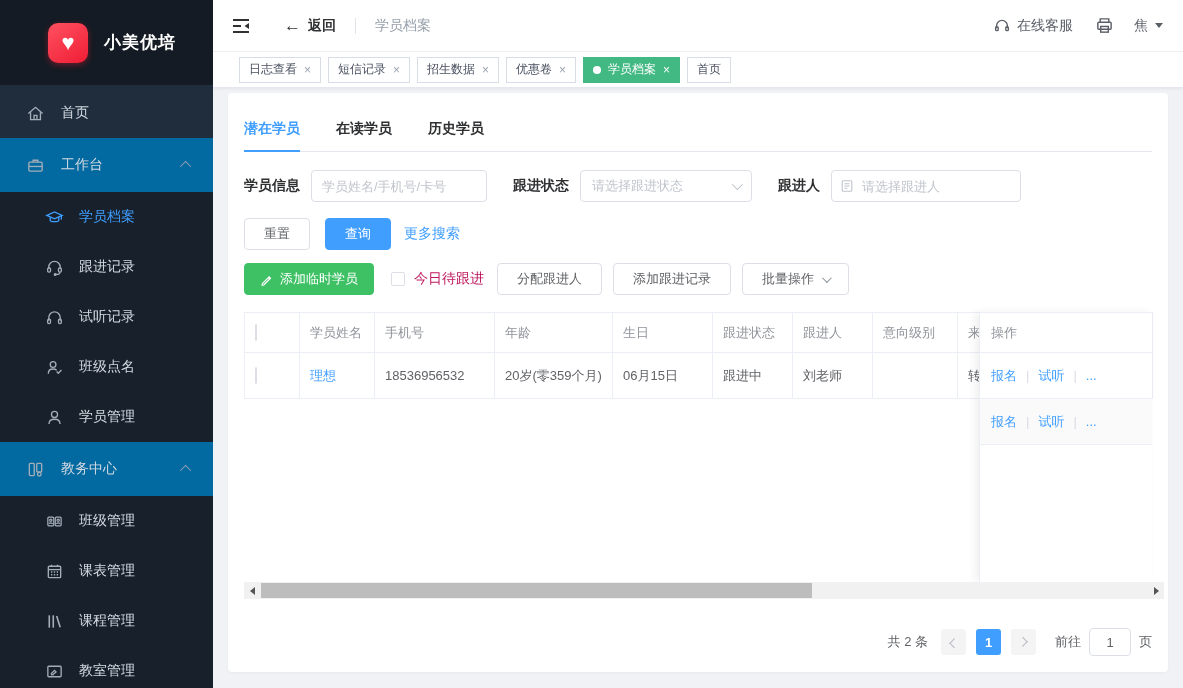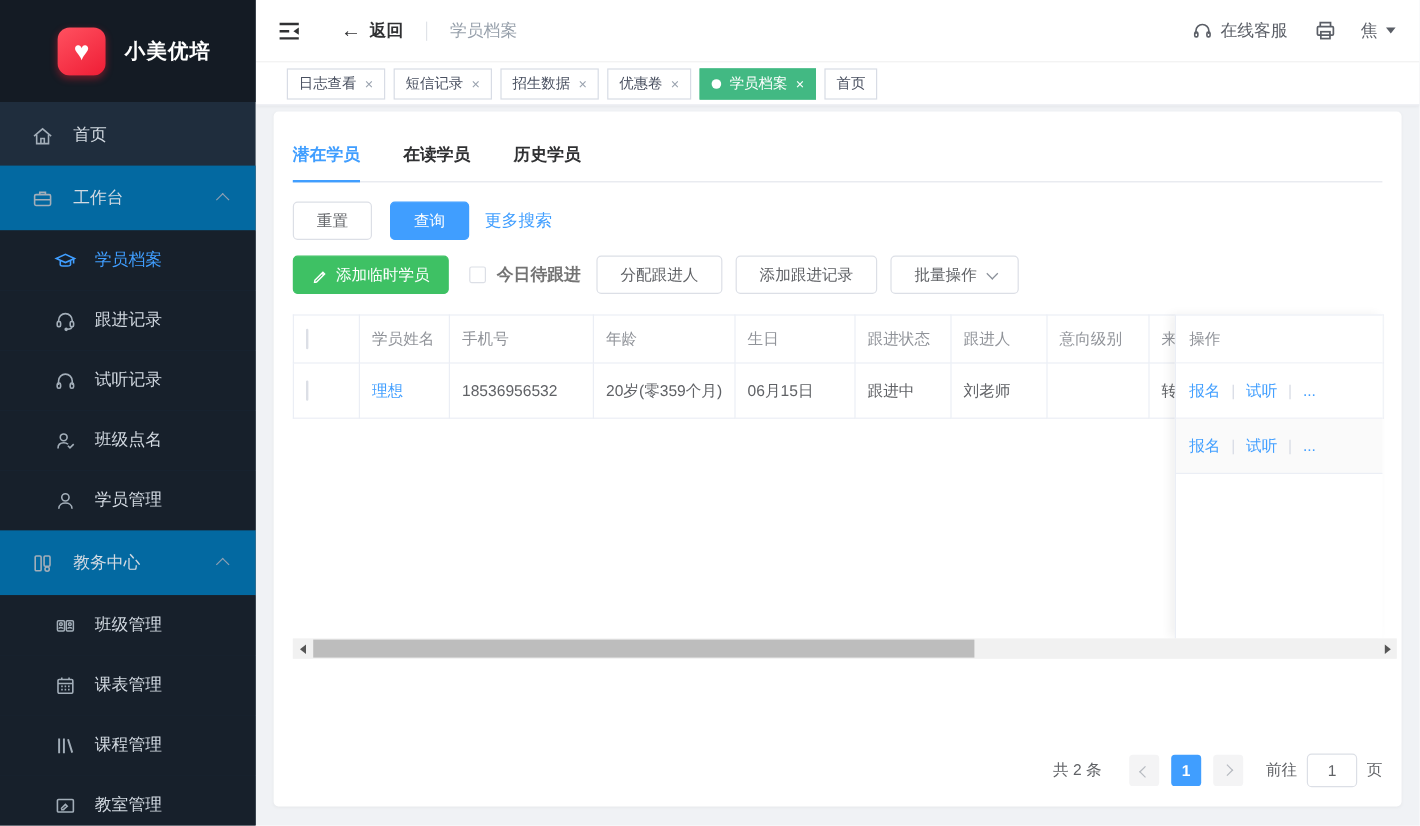--- a/index.html
+++ b/index.html
@@ -64,21 +64,21 @@
 
   .btn-row { display:flex; align-items:center; margin-top:16px; }
   .btn { height:32px; padding:0 19px; border:1px solid #dcdfe6; border-radius:4px; background:#fff; color:#606266; font-size:13px; display:inline-flex; align-items:center; justify-content:center; cursor:pointer; white-space:nowrap; }
   .btn.primary { background:#409eff; border-color:#409eff; color:#fff; margin-left:15px; }
   .link { color:#409eff; font-size:14px; margin-left:13px; cursor:pointer; }
 
   .action-row { display:flex; align-items:center; margin-top:13px; }
   .btn.green { background:#3ec164; border-color:#3ec164; color:#fff; gap:7px; padding:0 15px; }
   .btn.green .picon { width:13px; height:13px; color:#fff; }
   .checkbox { width:14px; height:14px; border:1px solid #dcdfe6; border-radius:2px; background:#fff; margin-left:17px; cursor:pointer; flex:none; }
-  .today-label { font-size:14px; font-weight:bold; color:#737373; margin-left:9px; margin-right:13px; }
+  .today-label { font-size:14px; font-weight:normal; color:#be185d; margin-left:9px; margin-right:13px; }
   .action-row .btn.plain { margin-right:11px; }
   .bchev { width:7px; height:7px; border-right:1.2px solid #8a9099; border-bottom:1.2px solid #8a9099; transform:rotate(45deg) translateY(-2px); margin-left:8px; }
 
   
   .table-area { margin-top:17px; position:relative; height:287px; }
   table.grid { border-collapse:collapse; table-layout:fixed; width:908px; }
   .grid th, .grid td { border:1px solid #ebeef5; padding:0 10px; text-align:left; overflow:hidden; white-space:nowrap; background:#fff; }
   .grid th { height:40px; font-size:13px; font-weight:normal; color:#909399; }
   .grid td { height:46px; font-size:13px; color:#606266; }
   .grid tr.striped td { background:#fafafa; }
@@ -96,21 +96,21 @@
 
   .hscroll { position:absolute; left:0; bottom:0; width:920px; height:17px; background:#f1f1f1; display:flex; align-items:center; }
   .hs-arrow { width:16px; height:17px; flex:none; display:flex; align-items:center; justify-content:center; cursor:pointer; }
   .tri-l { width:0; height:0; border-top:4px solid transparent; border-bottom:4px solid transparent; border-right:5px solid #555; }
   .tri-r { width:0; height:0; border-top:4px solid transparent; border-bottom:4px solid transparent; border-left:5px solid #555; }
   .hs-track { flex:1; height:17px; position:relative; }
   .hs-thumb { position:absolute; left:1px; top:1px; height:15px; width:62%; background:#bdbdbd; cursor:pointer; }
 
   
   .pager { position:absolute; right:16px; bottom:16px; display:flex; align-items:center; font-size:13px; color:#606266; }
-  .pg-total { margin-right:18px; }
+  .pg-total { margin-right:8px; }
   .pg-btn { width:25px; height:26px; border-radius:3px; background:#f4f4f5; display:flex; align-items:center; justify-content:center; margin:0 5px; cursor:pointer; }
   .pg-chev { width:7px; height:7px; border-right:1.4px solid #b6bac0; border-bottom:1.4px solid #b6bac0; }
   .pg-chev.left { transform:rotate(135deg) translateY(-1px); }
   .pg-chev.right { transform:rotate(-45deg) translateY(-1px); }
   .pg-btn.page { background:#409eff; color:#fff; font-weight:bold; font-size:13px; }
   .pg-goto { margin-left:14px; }
   .pg-input { width:42px; height:28px; border:1px solid #dcdfe6; border-radius:4px; text-align:center; font-size:13px; color:#606266; margin:0 8px; outline:none; }
 </style>
 </head>
 <body>
@@ -308,20 +308,37 @@
 
   <div class="content">
     <div class="card">
 
       <div class="panel-tabs">
         <div class="ptab active">潜在学员</div>
         <div class="ptab">在读学员</div>
         <div class="ptab">历史学员</div>
       </div>
 
+      <div class="filters">
+        <span class="flabel">学员信息</span>
+        <input id="student-info-input" class="tinput" placeholder="学员姓名/手机号/卡号" style="">
+        <span class="flabel">跟进状态</span>
+        <div class="sel">
+          <span>请选择跟进状态</span>
+          <i class="sel-chev"></i>
+        </div>
+        <span class="flabel">跟进人</span>
+        <div class="iwrap">
+          <svg class="pre-icon" viewBox="0 0 14 14" fill="none" stroke="currentColor" stroke-width="1.1">
+              <rect x="2.2" y="1.8" width="9.6" height="10.4" rx="1"></rect>
+              <path d="M4.5 4.8 H9.5 M4.5 7 H9.5 M4.5 9.2 H7.5"></path>
+            </svg>
+          <input id="follower-input" class="tinput" placeholder="请选择跟进人" style="">
+        </div>
+      </div>
 
       <div class="btn-row">
         <button class="btn">重置</button>
         <button class="btn primary">查询</button>
         <span class="link">更多搜索</span>
       </div>
 
       <div class="action-row">
         <button class="btn green">
           <svg class="picon" viewBox="0 0 14 14" fill="none" stroke="currentColor" stroke-width="1.3">

